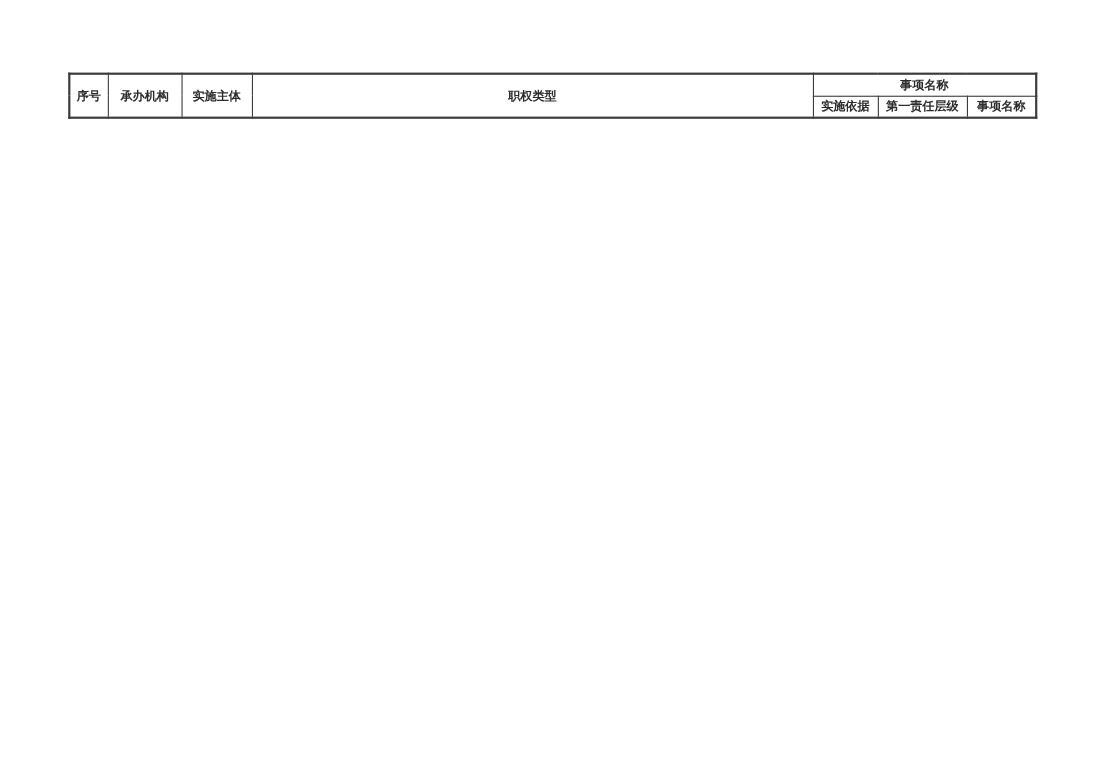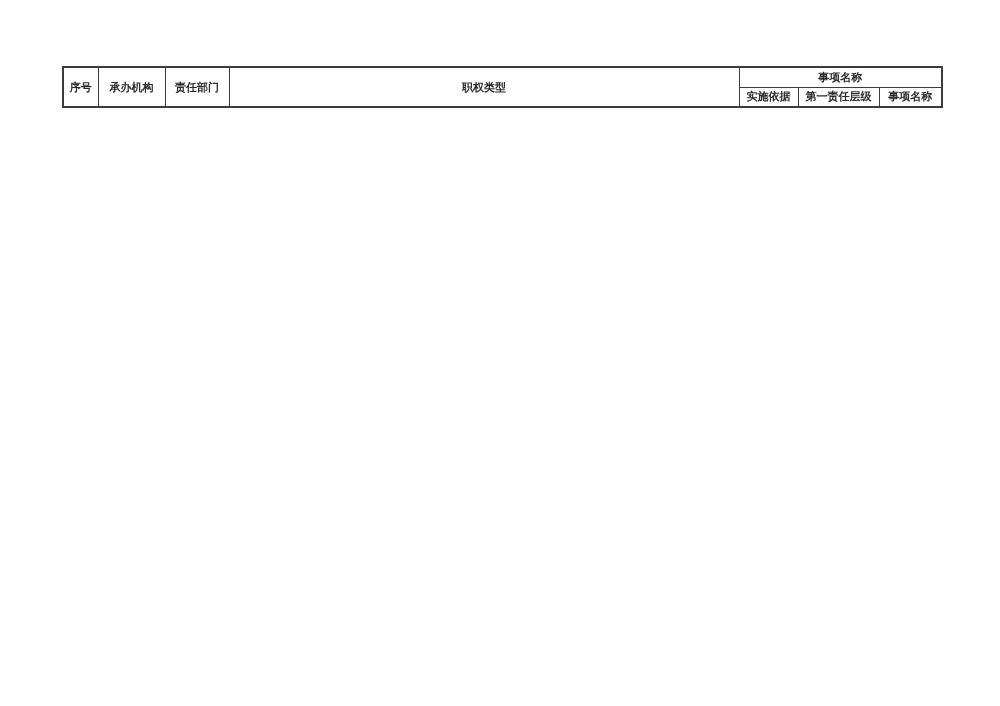--- a/index.html
+++ b/index.html
@@ -62,21 +62,21 @@
       <col style="width:64px">
       <col style="width:510px">
       <col style="width:59px">
       <col style="width:81px">
       <col style="width:63px">
     </colgroup>
     <thead>
       <tr class="h1">
         <th rowspan="2">序号</th>
         <th rowspan="2">承办机构</th>
-        <th rowspan="2">责任部门</th>
+        <th rowspan="2">实施主体</th>
         <th rowspan="2">职权类型</th>
         <th colspan="3">事项名称</th>
       </tr>
       <tr class="h2">
         <th>实施依据</th>
         <th>第一责任层级</th>
         <th>事项名称</th>
       </tr>
     </thead>
     <tbody id="table-body"></tbody>

